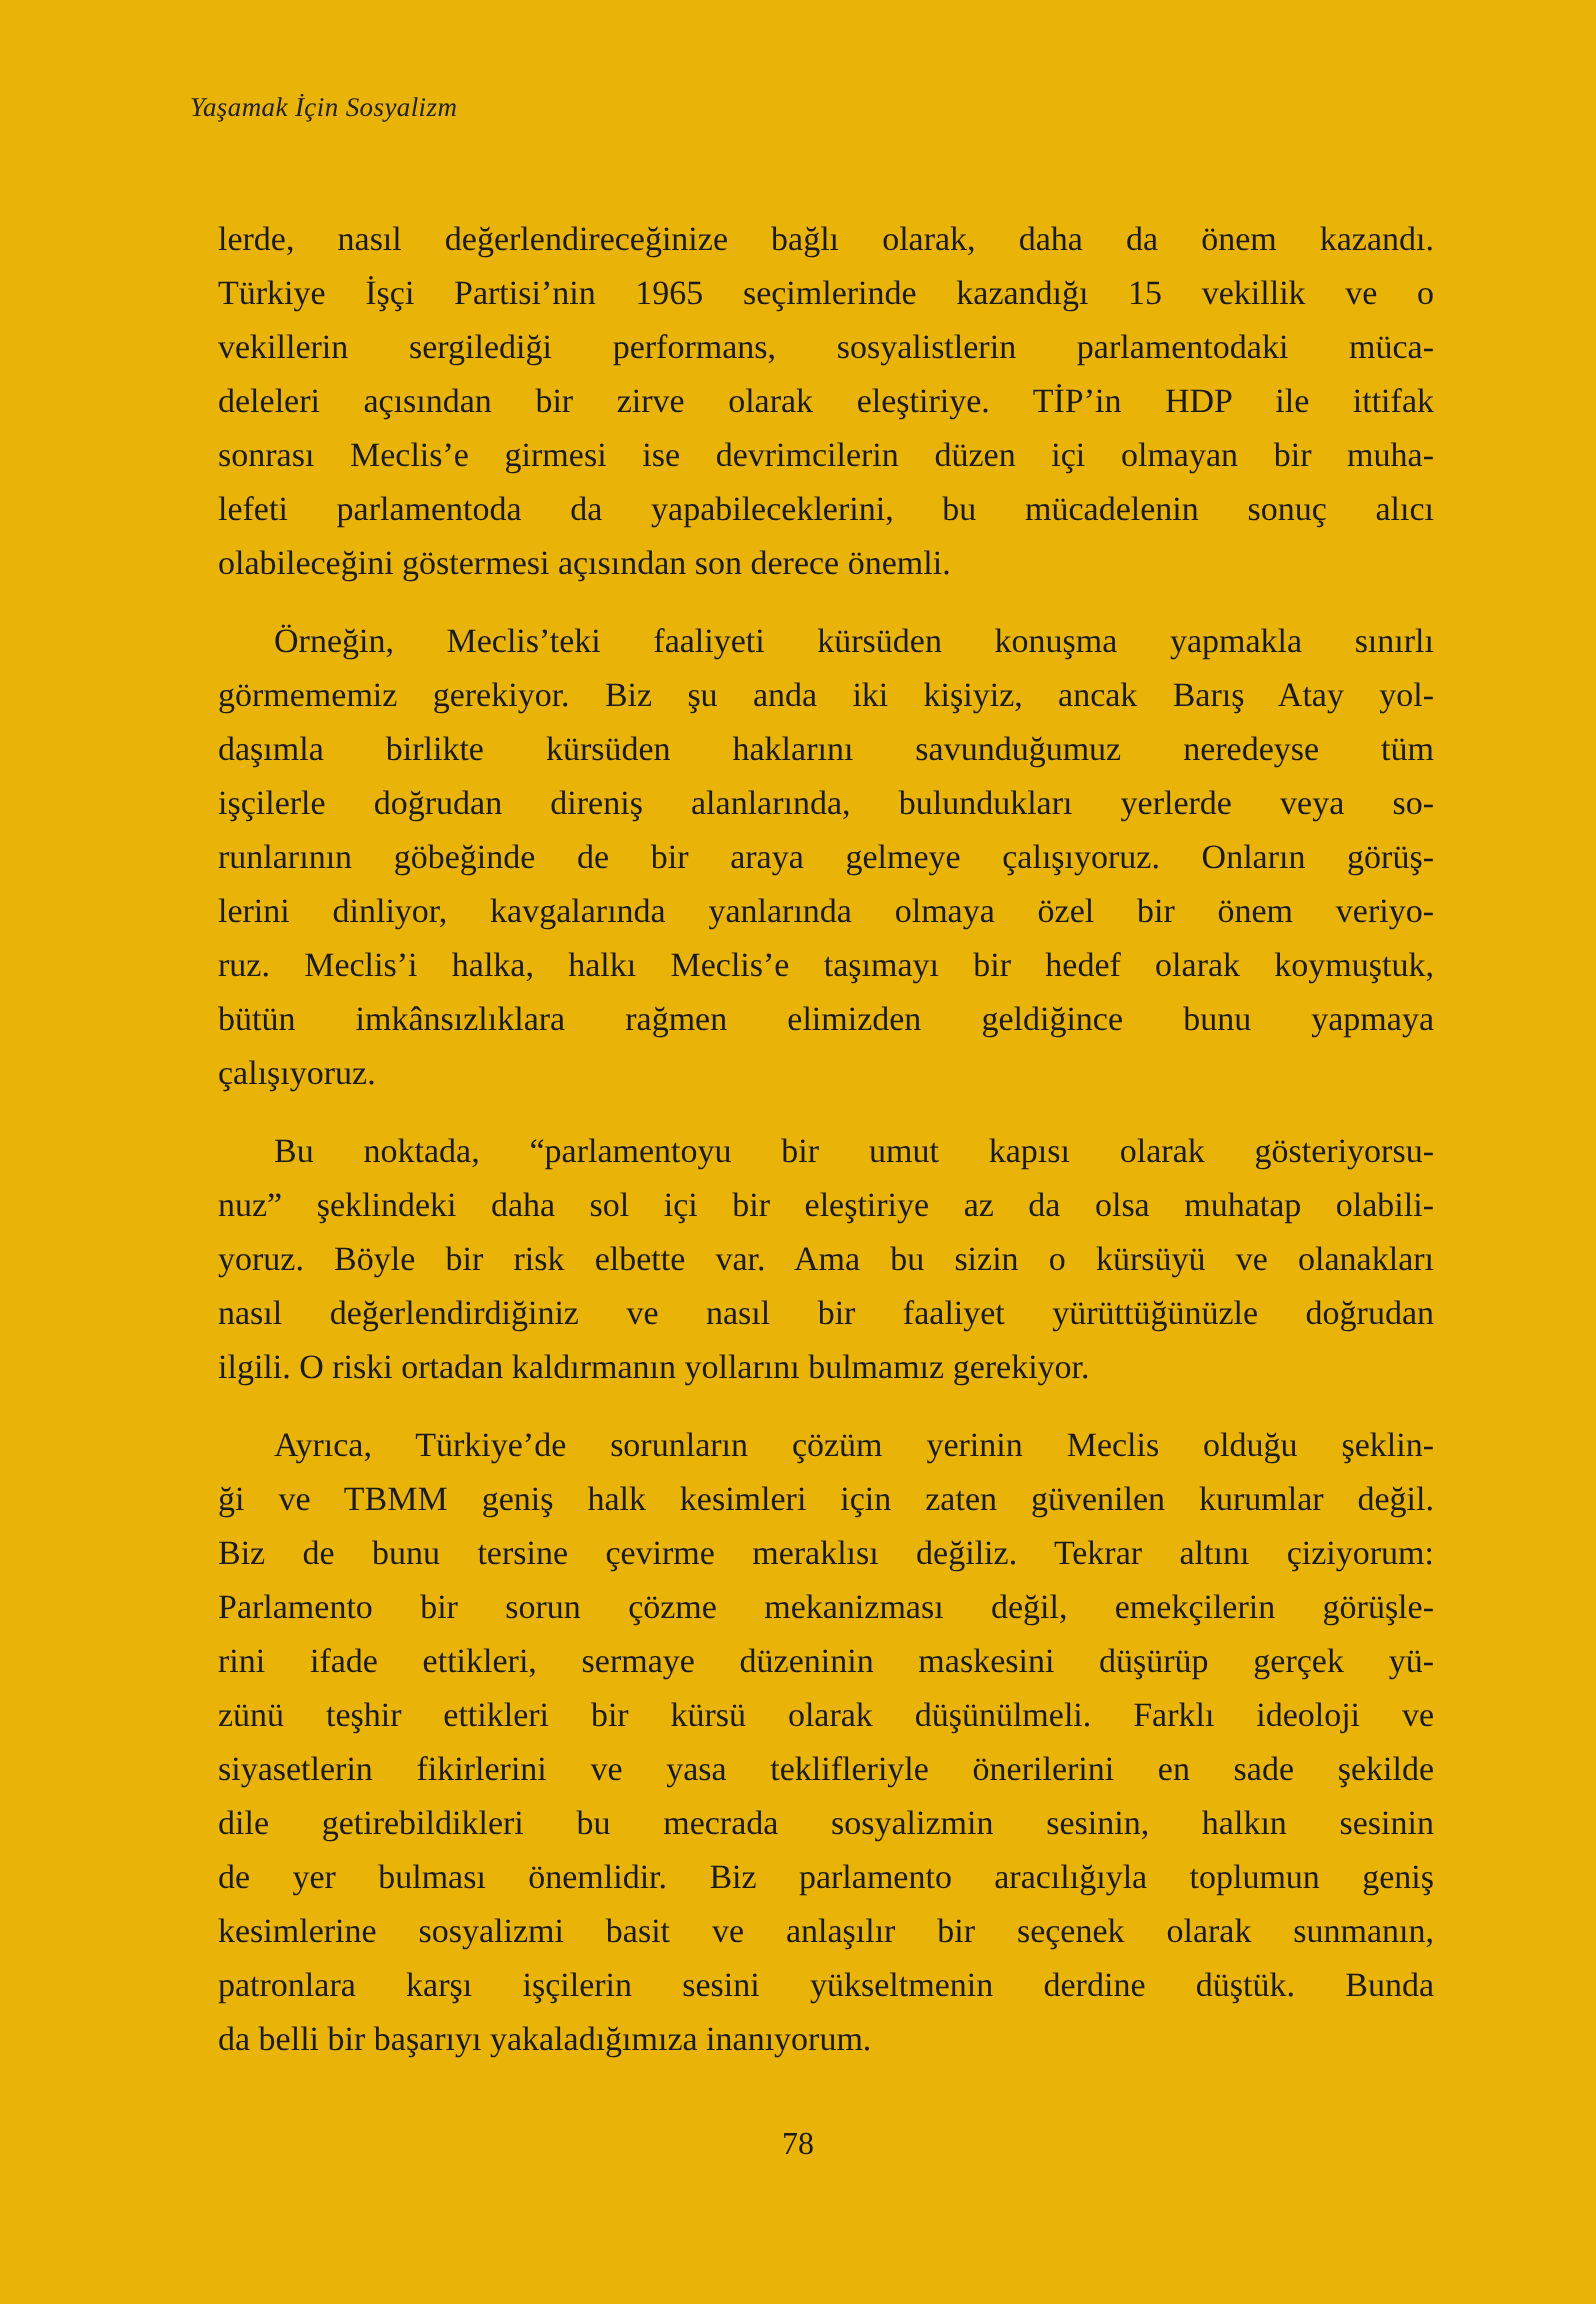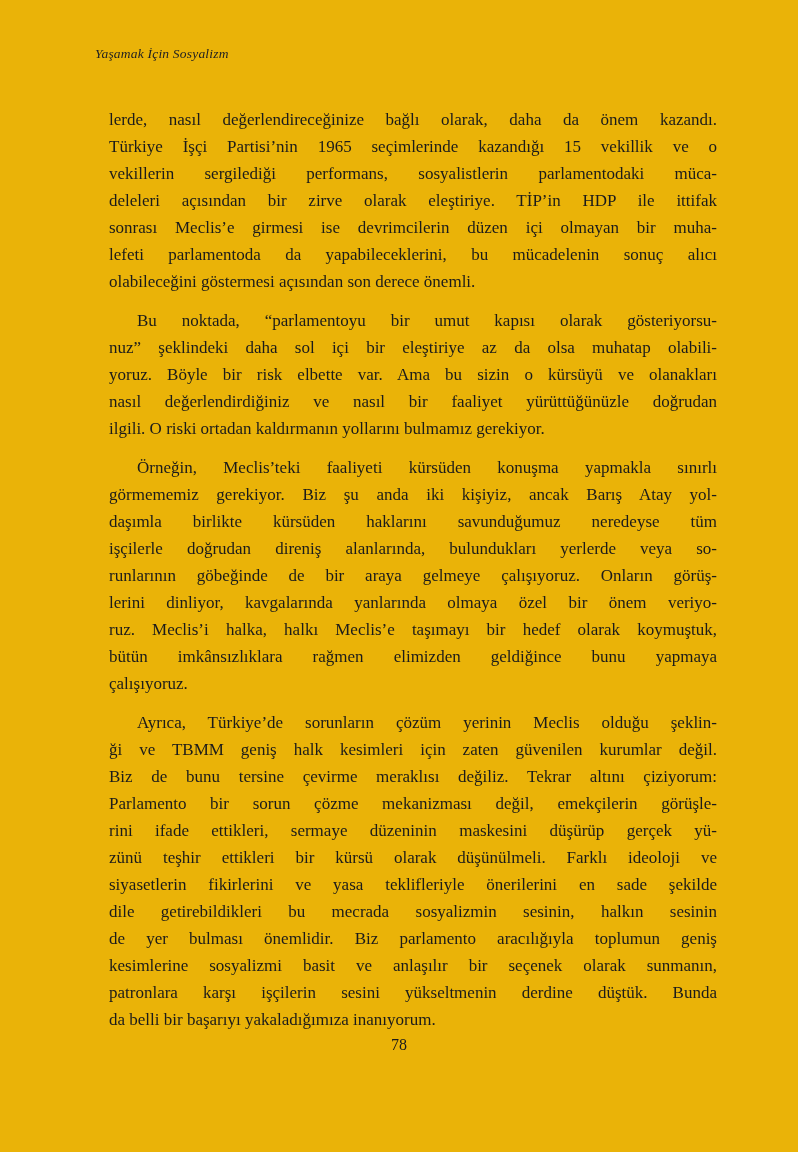--- a/index.html
+++ b/index.html
@@ -46,21 +46,21 @@
     text-align-last: justify;
   }
   .line.last {
     text-align-last: left;
   }
   .line.indent {
     text-indent: 28px;
   }
   .page-number {
     position: absolute;
-    top: 1036px;
+    top: 1064px;
     left: 95px;
     width: 608px;
     text-align: center;
     font-size: 16px;
     color: #1b1b1b;
   }
 </style>
 </head>
 <body>
 
@@ -71,36 +71,36 @@
       <div class="paragraph">
         <div class="line">lerde, nasıl değerlendireceğinize bağlı olarak, daha da önem kazandı.</div>
         <div class="line">Türkiye İşçi Partisi’nin 1965 seçimlerinde kazandığı 15 vekillik ve o</div>
         <div class="line">vekillerin sergilediği performans, sosyalistlerin parlamentodaki müca-</div>
         <div class="line">deleleri açısından bir zirve olarak eleştiriye. TİP’in HDP ile ittifak</div>
         <div class="line">sonrası Meclis’e girmesi ise devrimcilerin düzen içi olmayan bir muha-</div>
         <div class="line">lefeti parlamentoda da yapabileceklerini, bu mücadelenin sonuç alıcı</div>
         <div class="line last">olabileceğini göstermesi açısından son derece önemli.</div>
       </div>
       <div class="paragraph">
-        <div class="line indent">Bu noktada, “parlamentoyu bir umut kapısı olarak gösteriyorsu-</div>
-        <div class="line">nuz” şeklindeki daha sol içi bir eleştiriye az da olsa muhatap olabili-</div>
-        <div class="line">yoruz. Böyle bir risk elbette var. Ama bu sizin o kürsüyü ve olanakları</div>
-        <div class="line">nasıl değerlendirdiğiniz ve nasıl bir faaliyet yürüttüğünüzle doğrudan</div>
-        <div class="line last">ilgili. O riski ortadan kaldırmanın yollarını bulmamız gerekiyor.</div>
-      </div>
-      <div class="paragraph">
         <div class="line indent">Örneğin, Meclis’teki faaliyeti kürsüden konuşma yapmakla sınırlı</div>
         <div class="line">görmememiz gerekiyor. Biz şu anda iki kişiyiz, ancak Barış Atay yol-</div>
         <div class="line">daşımla birlikte kürsüden haklarını savunduğumuz neredeyse tüm</div>
         <div class="line">işçilerle doğrudan direniş alanlarında, bulundukları yerlerde veya so-</div>
         <div class="line">runlarının göbeğinde de bir araya gelmeye çalışıyoruz. Onların görüş-</div>
         <div class="line">lerini dinliyor, kavgalarında yanlarında olmaya özel bir önem veriyo-</div>
         <div class="line">ruz. Meclis’i halka, halkı Meclis’e taşımayı bir hedef olarak koymuştuk,</div>
         <div class="line">bütün imkânsızlıklara rağmen elimizden geldiğince bunu yapmaya</div>
         <div class="line last">çalışıyoruz.</div>
+      </div>
+      <div class="paragraph">
+        <div class="line indent">Bu noktada, “parlamentoyu bir umut kapısı olarak gösteriyorsu-</div>
+        <div class="line">nuz” şeklindeki daha sol içi bir eleştiriye az da olsa muhatap olabili-</div>
+        <div class="line">yoruz. Böyle bir risk elbette var. Ama bu sizin o kürsüyü ve olanakları</div>
+        <div class="line">nasıl değerlendirdiğiniz ve nasıl bir faaliyet yürüttüğünüzle doğrudan</div>
+        <div class="line last">ilgili. O riski ortadan kaldırmanın yollarını bulmamız gerekiyor.</div>
       </div>
       <div class="paragraph">
         <div class="line indent">Ayrıca, Türkiye’de sorunların çözüm yerinin Meclis olduğu şeklin-</div>
         <div class="line">ği ve TBMM geniş halk kesimleri için zaten güvenilen kurumlar değil.</div>
         <div class="line">Biz de bunu tersine çevirme meraklısı değiliz. Tekrar altını çiziyorum:</div>
         <div class="line">Parlamento bir sorun çözme mekanizması değil, emekçilerin görüşle-</div>
         <div class="line">rini ifade ettikleri, sermaye düzeninin maskesini düşürüp gerçek yü-</div>
         <div class="line">zünü teşhir ettikleri bir kürsü olarak düşünülmeli. Farklı ideoloji ve</div>
         <div class="line">siyasetlerin fikirlerini ve yasa teklifleriyle önerilerini en sade şekilde</div>
         <div class="line">dile getirebildikleri bu mecrada sosyalizmin sesinin, halkın sesinin</div>

